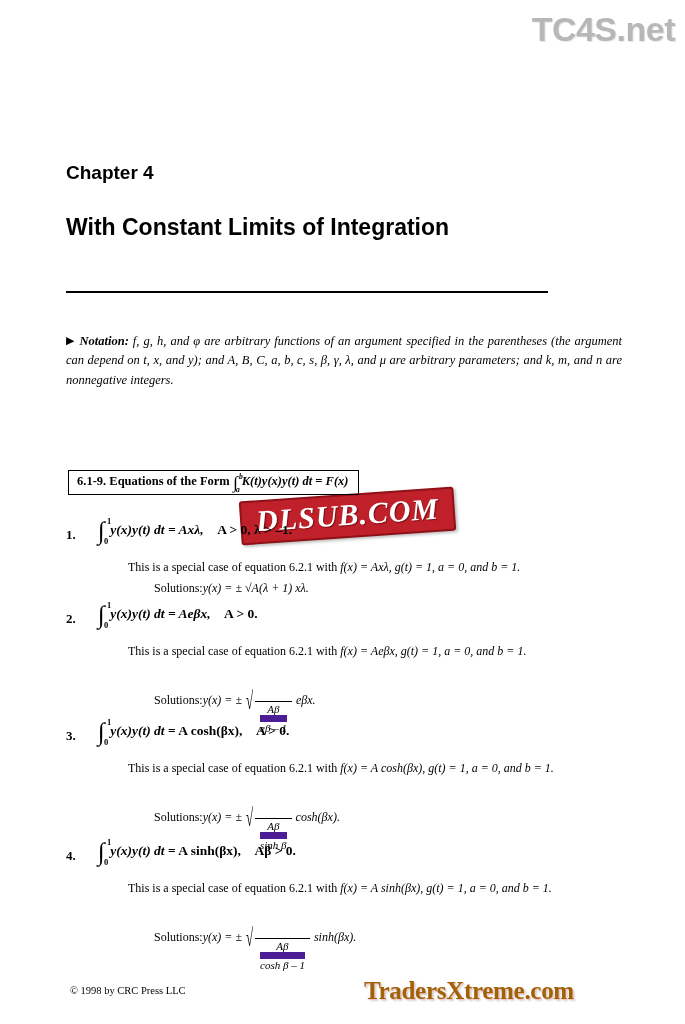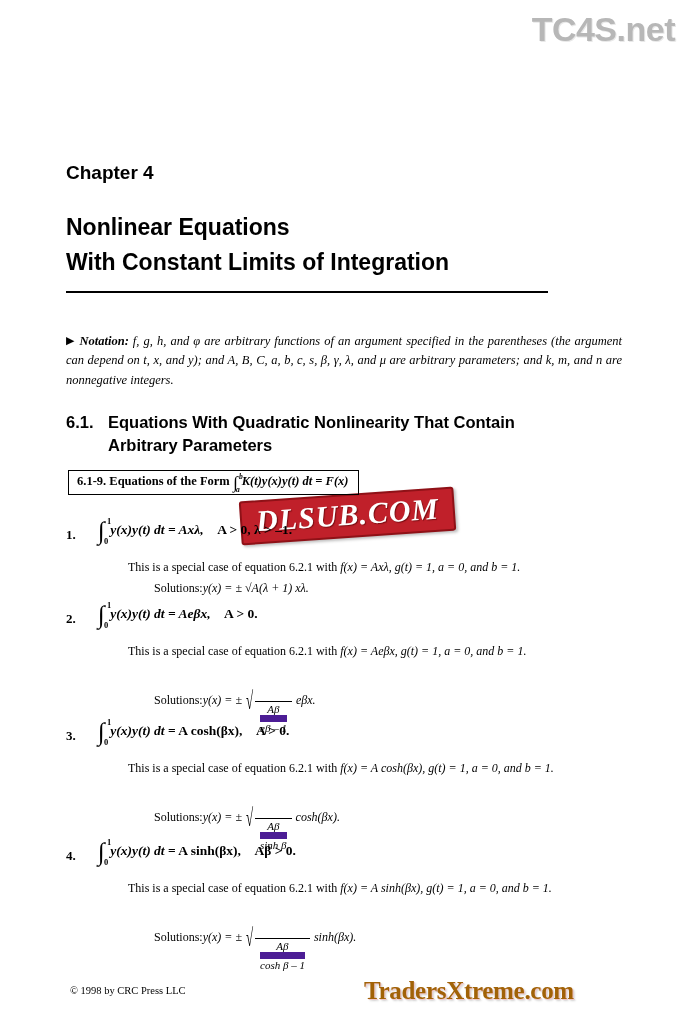--- a/index.html
+++ b/index.html
@@ -256,34 +256,29 @@
 <body>
 
 <div class="page">
 
   <div class="wm-top">TC4S.net</div>
   <div class="wm-mid">DLSUB.COM</div>
   <div class="wm-bottom">TradersXtreme.com</div>
 
   <div class="chapter-label">Chapter 4</div>
   <div class="chapter-title">
-    <div>Nonlinear Equations</div>
     <div>With Constant Limits of Integration</div>
   </div>
   <div class="title-rule"></div>
 
   <div class="notation">
     <span class="tri">▶</span>
     <b>Notation:</b><span> f, g, h, and φ are arbitrary functions of an argument specified in the parentheses (the argument can depend on t, x, and y); and A, B, C, a, b, c, s, β, γ, λ, and μ are arbitrary parameters; and k, m, and n are nonnegative integers.</span>
   </div>
 
-  <div class="section-head">
-    <span class="num">6.1.</span><span>Equations With Quadratic Nonlinearity That Contain</span>
-    <span class="l2">Arbitrary Parameters</span>
-  </div>
 
   <div class="subsec-box">
     <span>6.1-9.</span>
     <span>Equations of the Form</span>
     <span class="intg-sm">∫<span class="lim-t">b</span><span class="lim-b">a</span></span>
     <span class="mathi">K(t)y(x)y(t) dt = F(x)</span>
   </div>
 
   <div class="entry" style="top:527px;">
     <span class="idx">1.</span>

